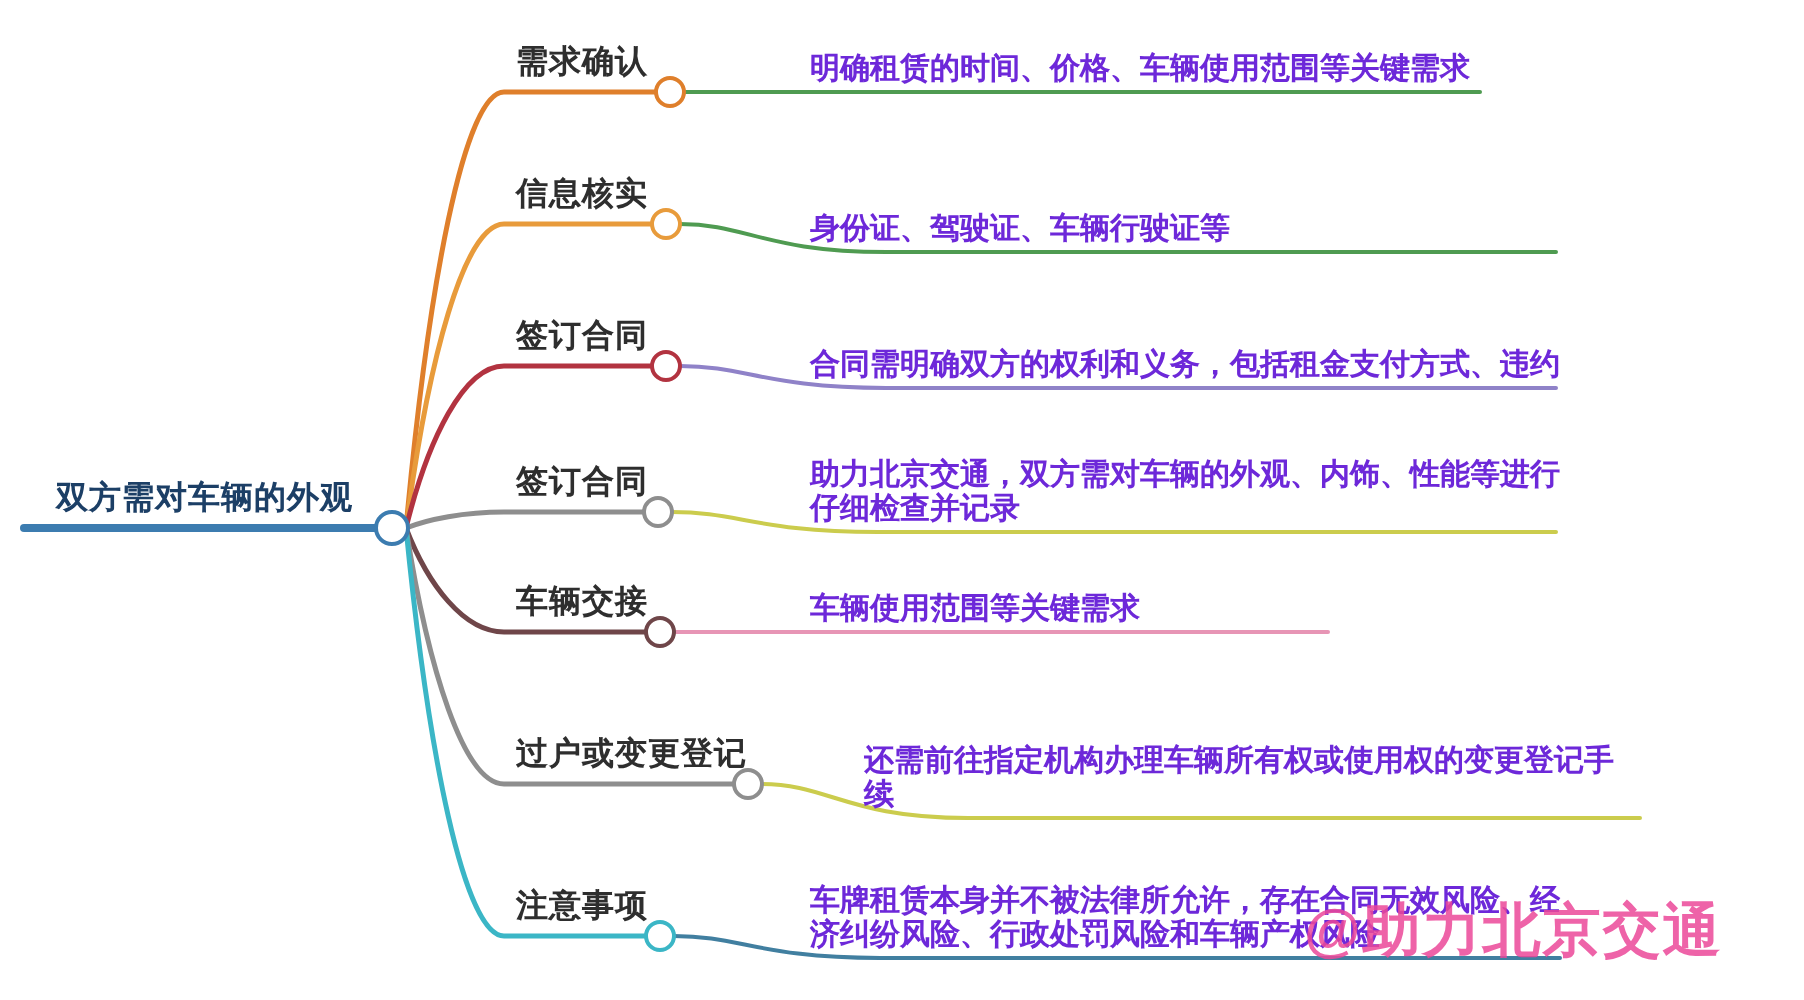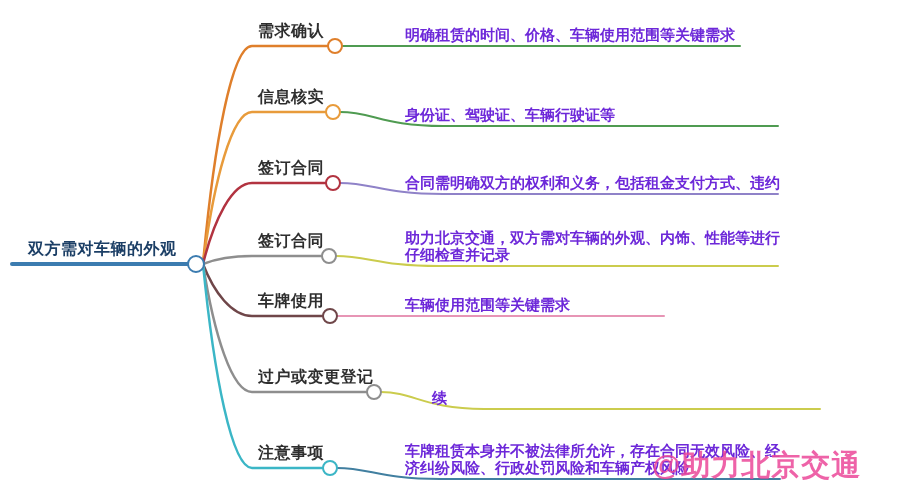--- a/index.html
+++ b/index.html
@@ -82,29 +82,30 @@
 
   <div>
     <div class="branch-label" style="left: 258px; bottom: 248px;">签订合同</div>
     <div class="branch-desc" style="left: 405px; bottom: 237px;">
           <div>助力北京交通，双方需对车辆的外观、内饰、性能等进行</div>
           <div>仔细检查并记录</div>
         </div>
   </div>
 
   <div>
-    <div class="branch-label" style="left: 258px; bottom: 188px;">车牌使用</div>
+    <div class="branch-label" style="left: 258px; bottom: 188px;">车辆交接</div>
     <div class="branch-desc" style="left: 405px; bottom: 187px;">
           <div>车辆使用范围等关键需求</div>
         </div>
   </div>
 
   <div>
     <div class="branch-label" style="left: 258px; bottom: 112px;">过户或变更登记</div>
     <div class="branch-desc" style="left: 432px; bottom: 94px;">
+          <div>还需前往指定机构办理车辆所有权或使用权的变更登记手</div>
           <div>续</div>
         </div>
   </div>
 
   <div>
     <div class="branch-label" style="left: 258px; bottom: 36px;">注意事项</div>
     <div class="branch-desc" style="left: 405px; bottom: 24px;">
           <div>车牌租赁本身并不被法律所允许，存在合同无效风险、经</div>
           <div>济纠纷风险、行政处罚风险和车辆产权风险</div>
         </div>

